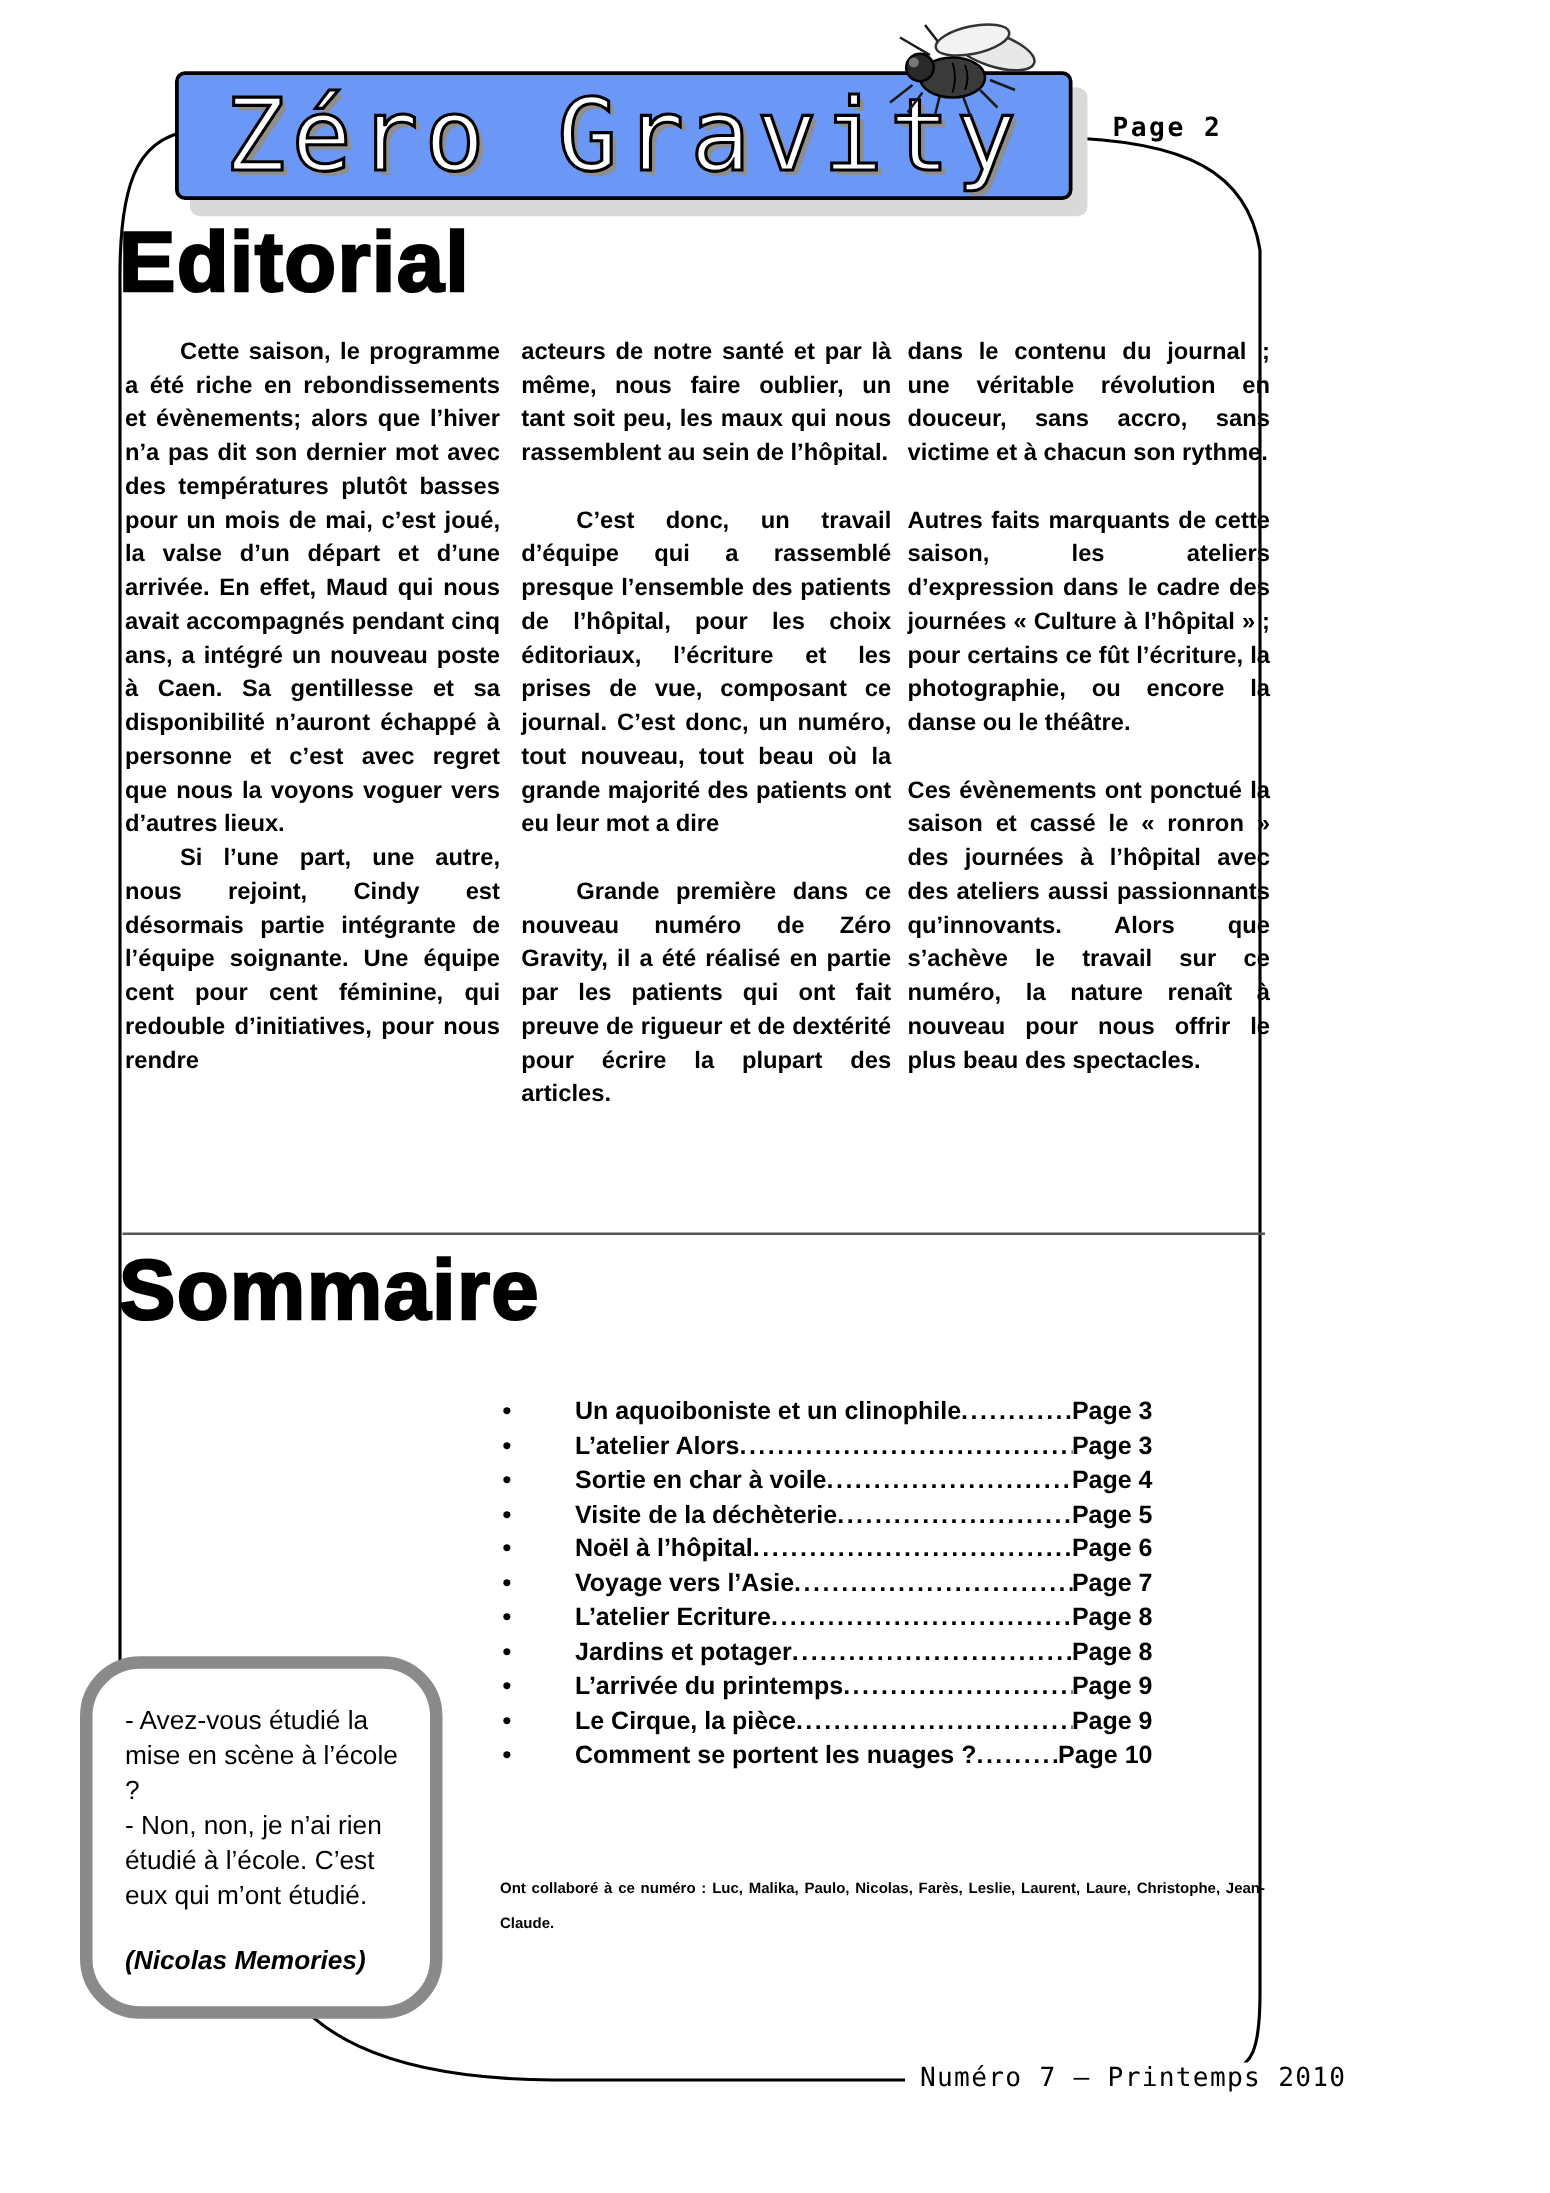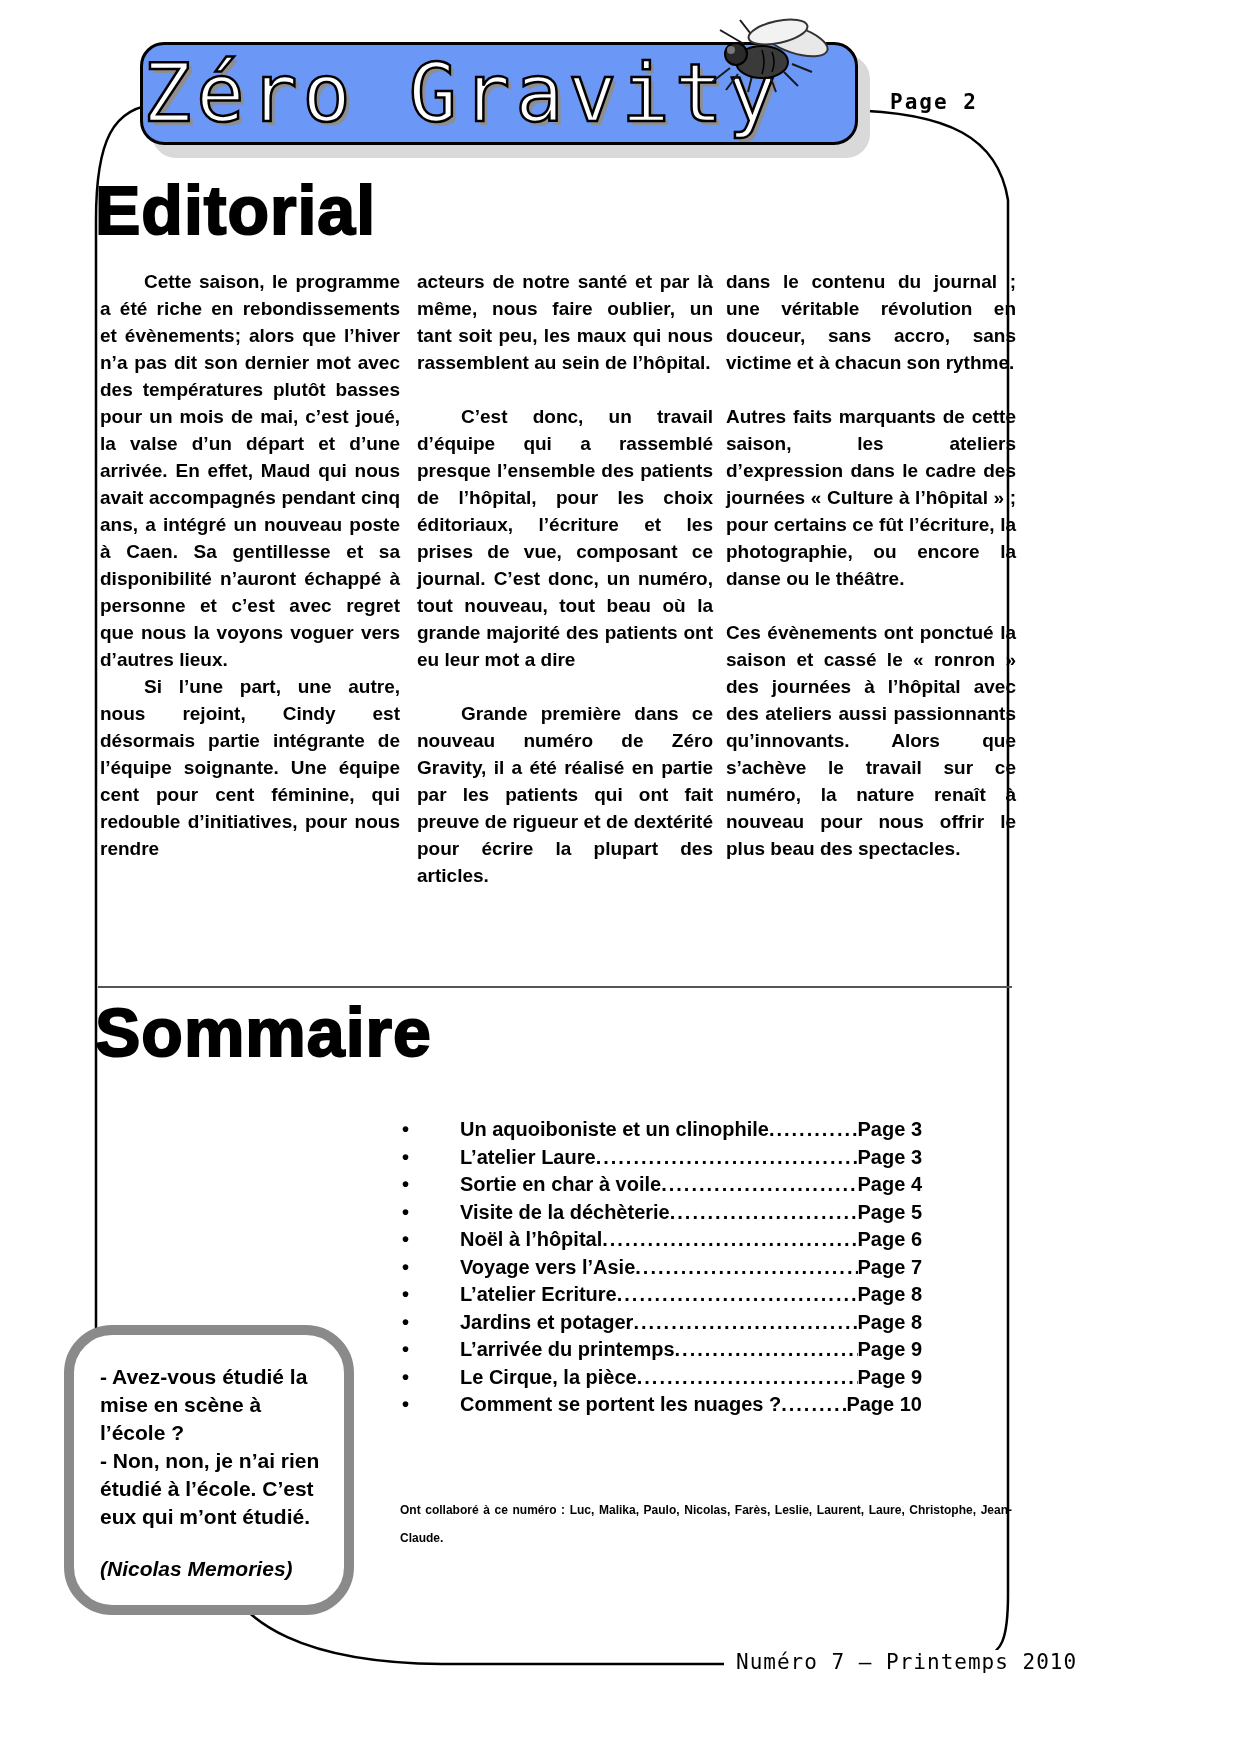--- a/index.html
+++ b/index.html
@@ -4,24 +4,24 @@
 <style>
   html,body{margin:0;padding:0;background:#fff;}
   .page{
     position:relative;width:1240px;height:1754px;background:#fff;overflow:hidden;
     font-family:"Liberation Sans", sans-serif;color:#000;
   }
   svg.frame{position:absolute;left:0;top:0;z-index:0;}
 
   
   .banner{
-    position:absolute;left:140px;top:42px;width:712px;height:97px;z-index:2;
-    background:#6b97f7;border:3px solid #000;border-radius:24px;
+    position:absolute;left:140px;top:57px;width:712px;height:97px;z-index:2;
+    background:#6b97f7;border:3px solid #000;border-radius:8px;
     box-shadow:12px 13px 0 #d9d9d9;
-    display:flex;align-items:center;justify-content:flex-start;
+    display:flex;align-items:center;justify-content:center;
   }
   .banner-title{
     font-family:"DejaVu Sans Mono", monospace;
     font-size:80px;letter-spacing:5px;color:#fff;line-height:1;
     -webkit-text-stroke:2.5px #000;
     text-shadow:4px 4px 0 #8e8e8e;
     white-space:nowrap;
   }
   .fly{position:absolute;left:700px;top:10px;width:150px;height:84px;z-index:3;}
   .page-label{
@@ -64,21 +64,21 @@
     position:absolute;left:400px;top:1496px;width:612px;z-index:1;
     font-size:12px;font-weight:bold;line-height:28px;text-align:justify;
   }
 
   
   .bubble{
     position:absolute;left:64px;top:1325px;width:290px;height:290px;z-index:2;
     background:#fff;border:10px solid #8a8a8a;border-radius:48px;
     box-sizing:border-box;padding:28px 14px 10px 26px;
   }
-  .bubble-quote{font-size:21px;font-weight:bold;line-height:28px;white-space:pre-line;}
+  .bubble-quote{font-size:21px;font-weight:normal;line-height:28px;white-space:pre-line;}
   .bubble-attribution{margin-top:26px;font-size:21px;font-weight:bold;font-style:italic;}
 
   
   .footer-text{
     position:absolute;left:730px;top:1650px;z-index:2;background:#fff;padding:0 6px;
     font-family:"DejaVu Sans Mono", monospace;font-weight:normal;font-size:21px;letter-spacing:1px;
     white-space:nowrap;
   }
 </style>
 </head>
@@ -134,21 +134,21 @@
 
   <div class="toc">
     <div class="toc-row">
       <span class="toc-bullet">•</span>
       <span class="toc-title">Un aquoiboniste et un clinophile</span>
       <span class="toc-leader"></span>
       <span class="toc-page">Page 3</span>
     </div>
     <div class="toc-row">
       <span class="toc-bullet">•</span>
-      <span class="toc-title">L’atelier Laure</span>
+      <span class="toc-title">L’atelier Alors</span>
       <span class="toc-leader"></span>
       <span class="toc-page">Page 3</span>
     </div>
     <div class="toc-row">
       <span class="toc-bullet">•</span>
       <span class="toc-title">Sortie en char à voile</span>
       <span class="toc-leader"></span>
       <span class="toc-page">Page 4</span>
     </div>
     <div class="toc-row">

